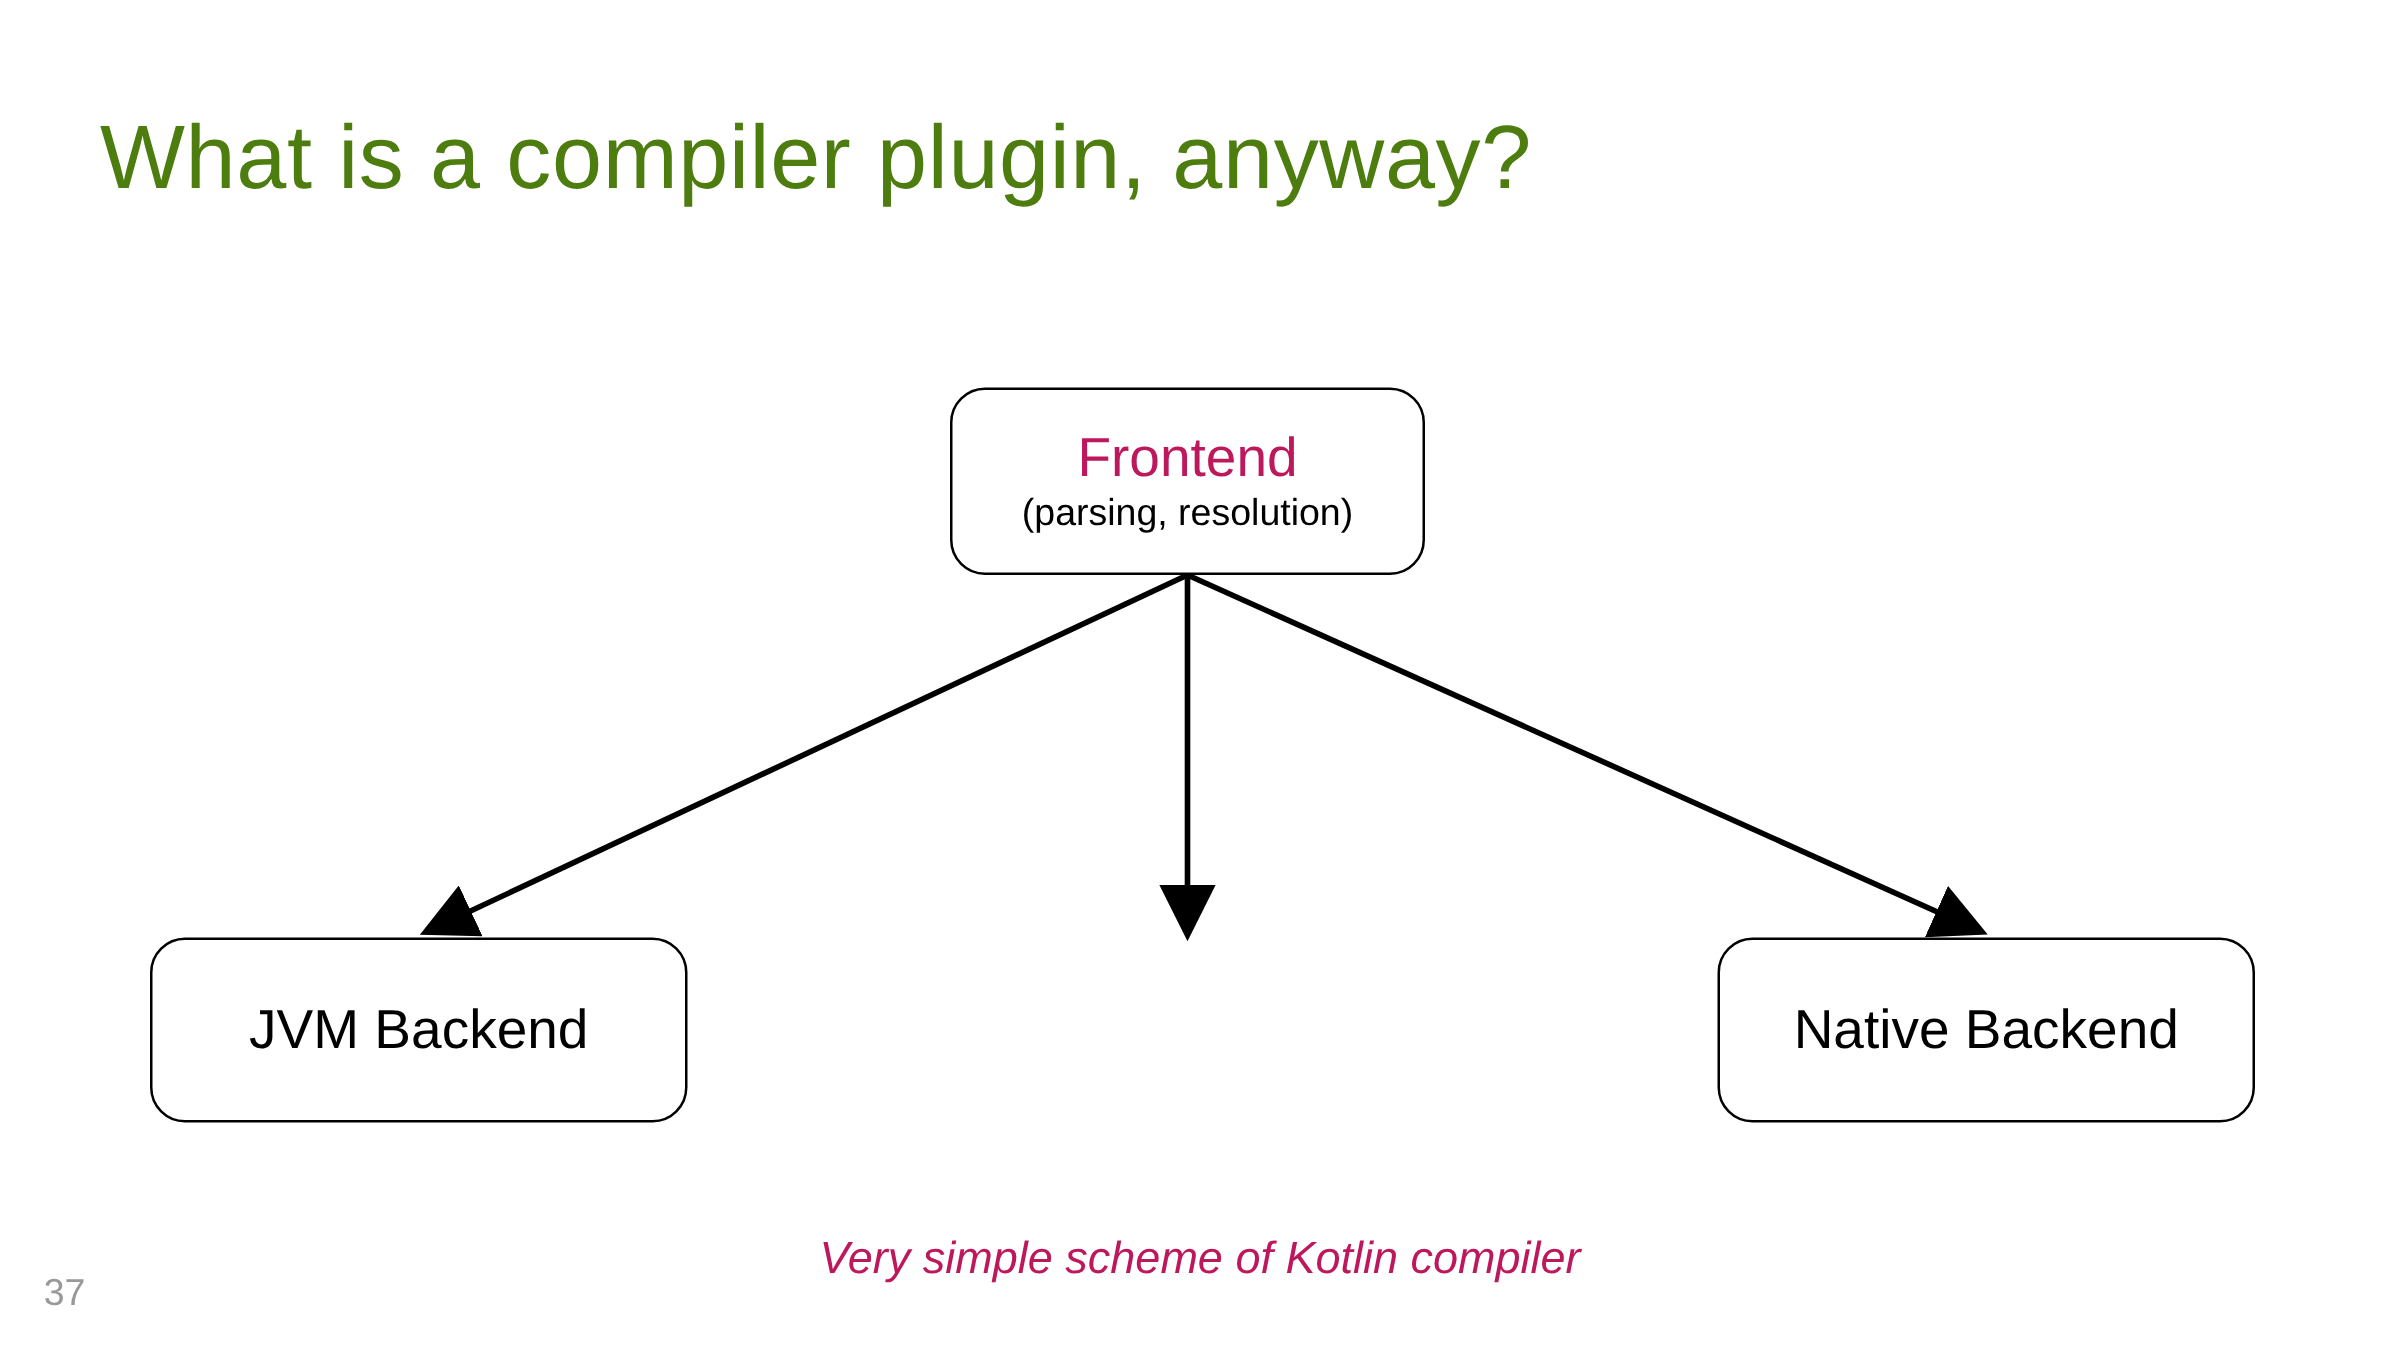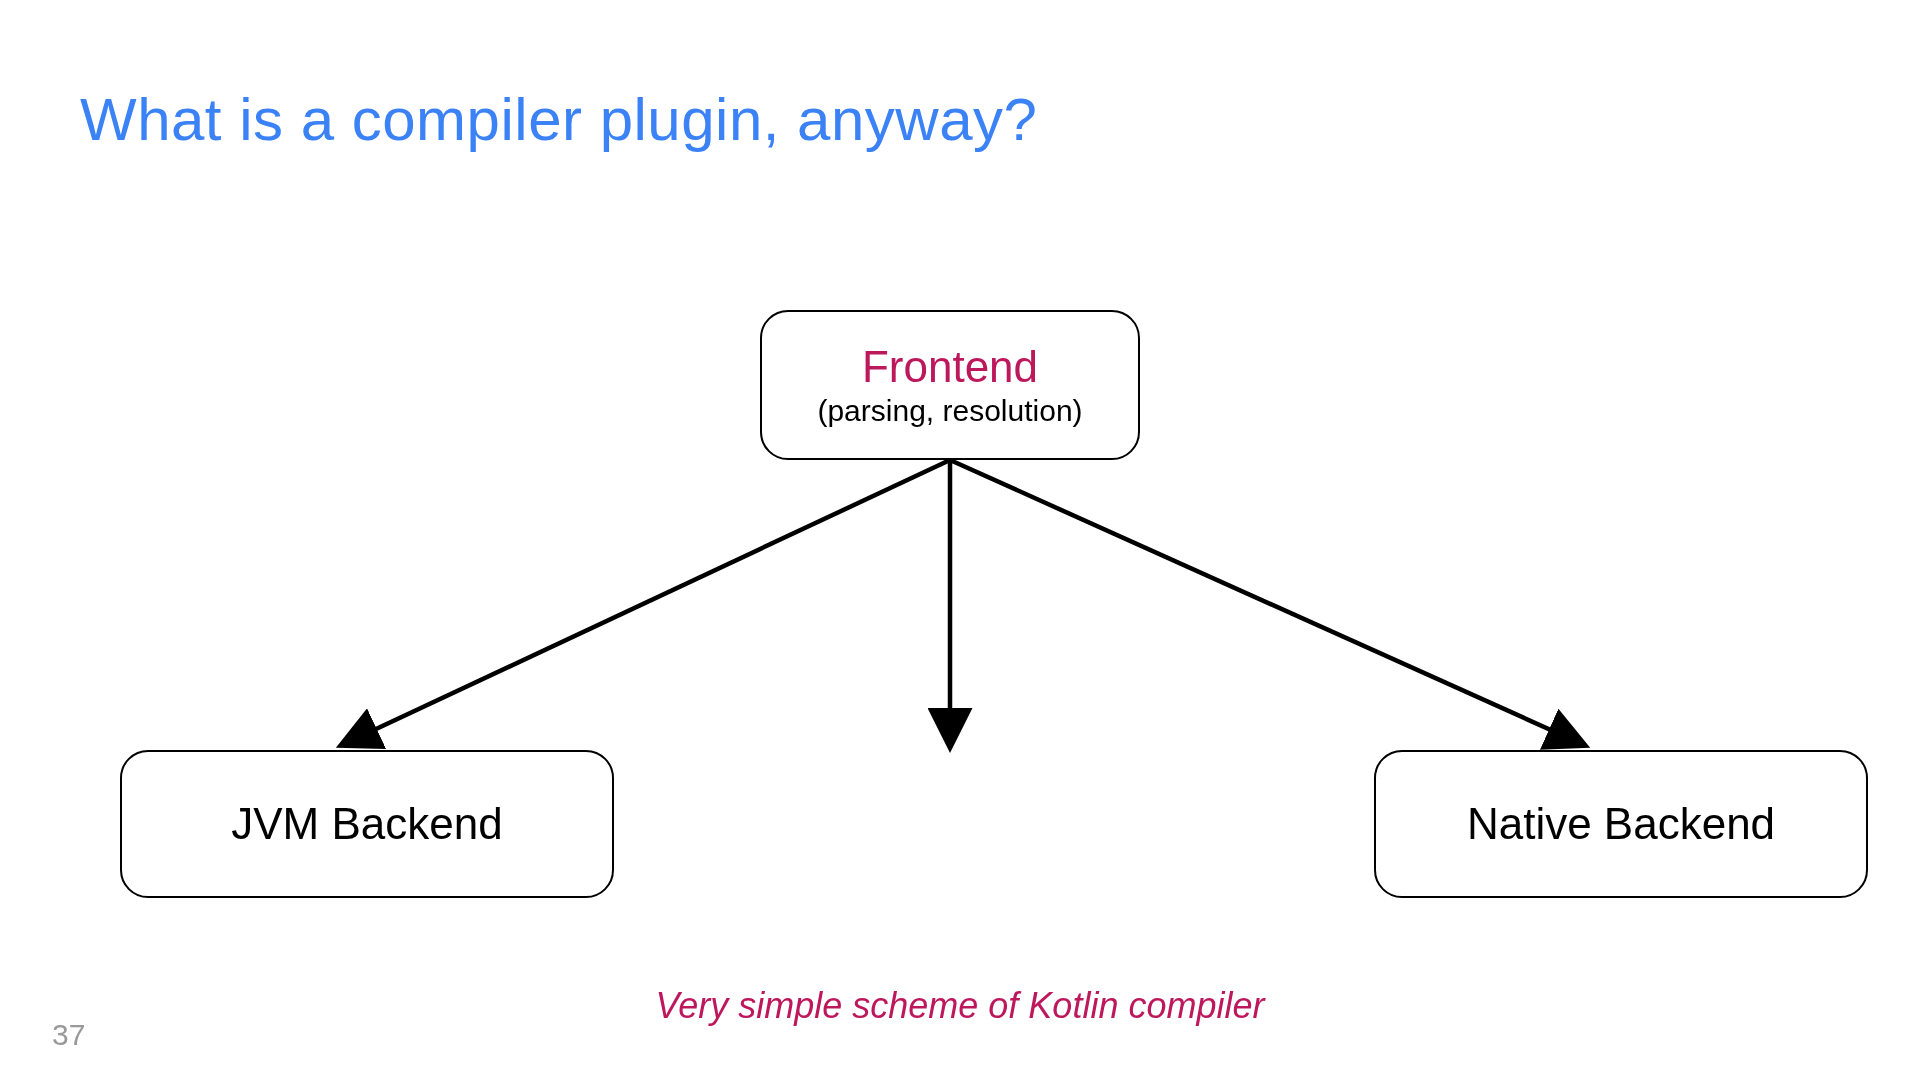--- a/index.html
+++ b/index.html
@@ -12,23 +12,23 @@
       height: 1080px;
       background: #ffffff;
       font-family: 'Segoe UI', 'Helvetica Neue', Arial, sans-serif;
       position: relative;
       overflow: hidden;
     }
     .title {
       position: absolute;
       top: 85px;
       left: 80px;
-      font-size: 60px;
+      font-size: 72px;
       font-weight: 300;
-      color: #3b82f6;
+      color: #4d7c0f;
       letter-spacing: 0.5px;
       text-align: center;
     }
     .diagram {
       position: absolute;
       top: 310px;
       left: 0;
       width: 100%;
       height: 600px;
     }
@@ -55,21 +55,21 @@
       color: #be185d;
     }
     .node-frontend .sub-label {
       font-size: 30px;
       font-weight: 400;
       color: #000;
       margin-top: 2px;
     }
     .node-backend {
       top: 440px;
-      width: 494px;
+      width: 430px;
       height: 148px;
     }
     .node-backend .main-label {
       font-size: 44px;
       font-weight: 400;
       color: #000;
     }
     .node-jvm { left: 120px; }
     .node-js { left: 725px; }
     .node-native { left: 1374px; }
@@ -79,21 +79,21 @@
       width: 100%;
       text-align: center;
       font-size: 36px;
       font-style: italic;
       font-weight: 400;
       color: #be185d;
     }
     .page-number {
       position: absolute;
       bottom: 28px;
-      left: 52px;
+      left: 35px;
       font-size: 30px;
       color: #999;
       font-weight: 300;
     }
     svg.arrows {
       position: absolute;
       top: 0;
       left: 0;
       width: 100%;
       height: 100%;

